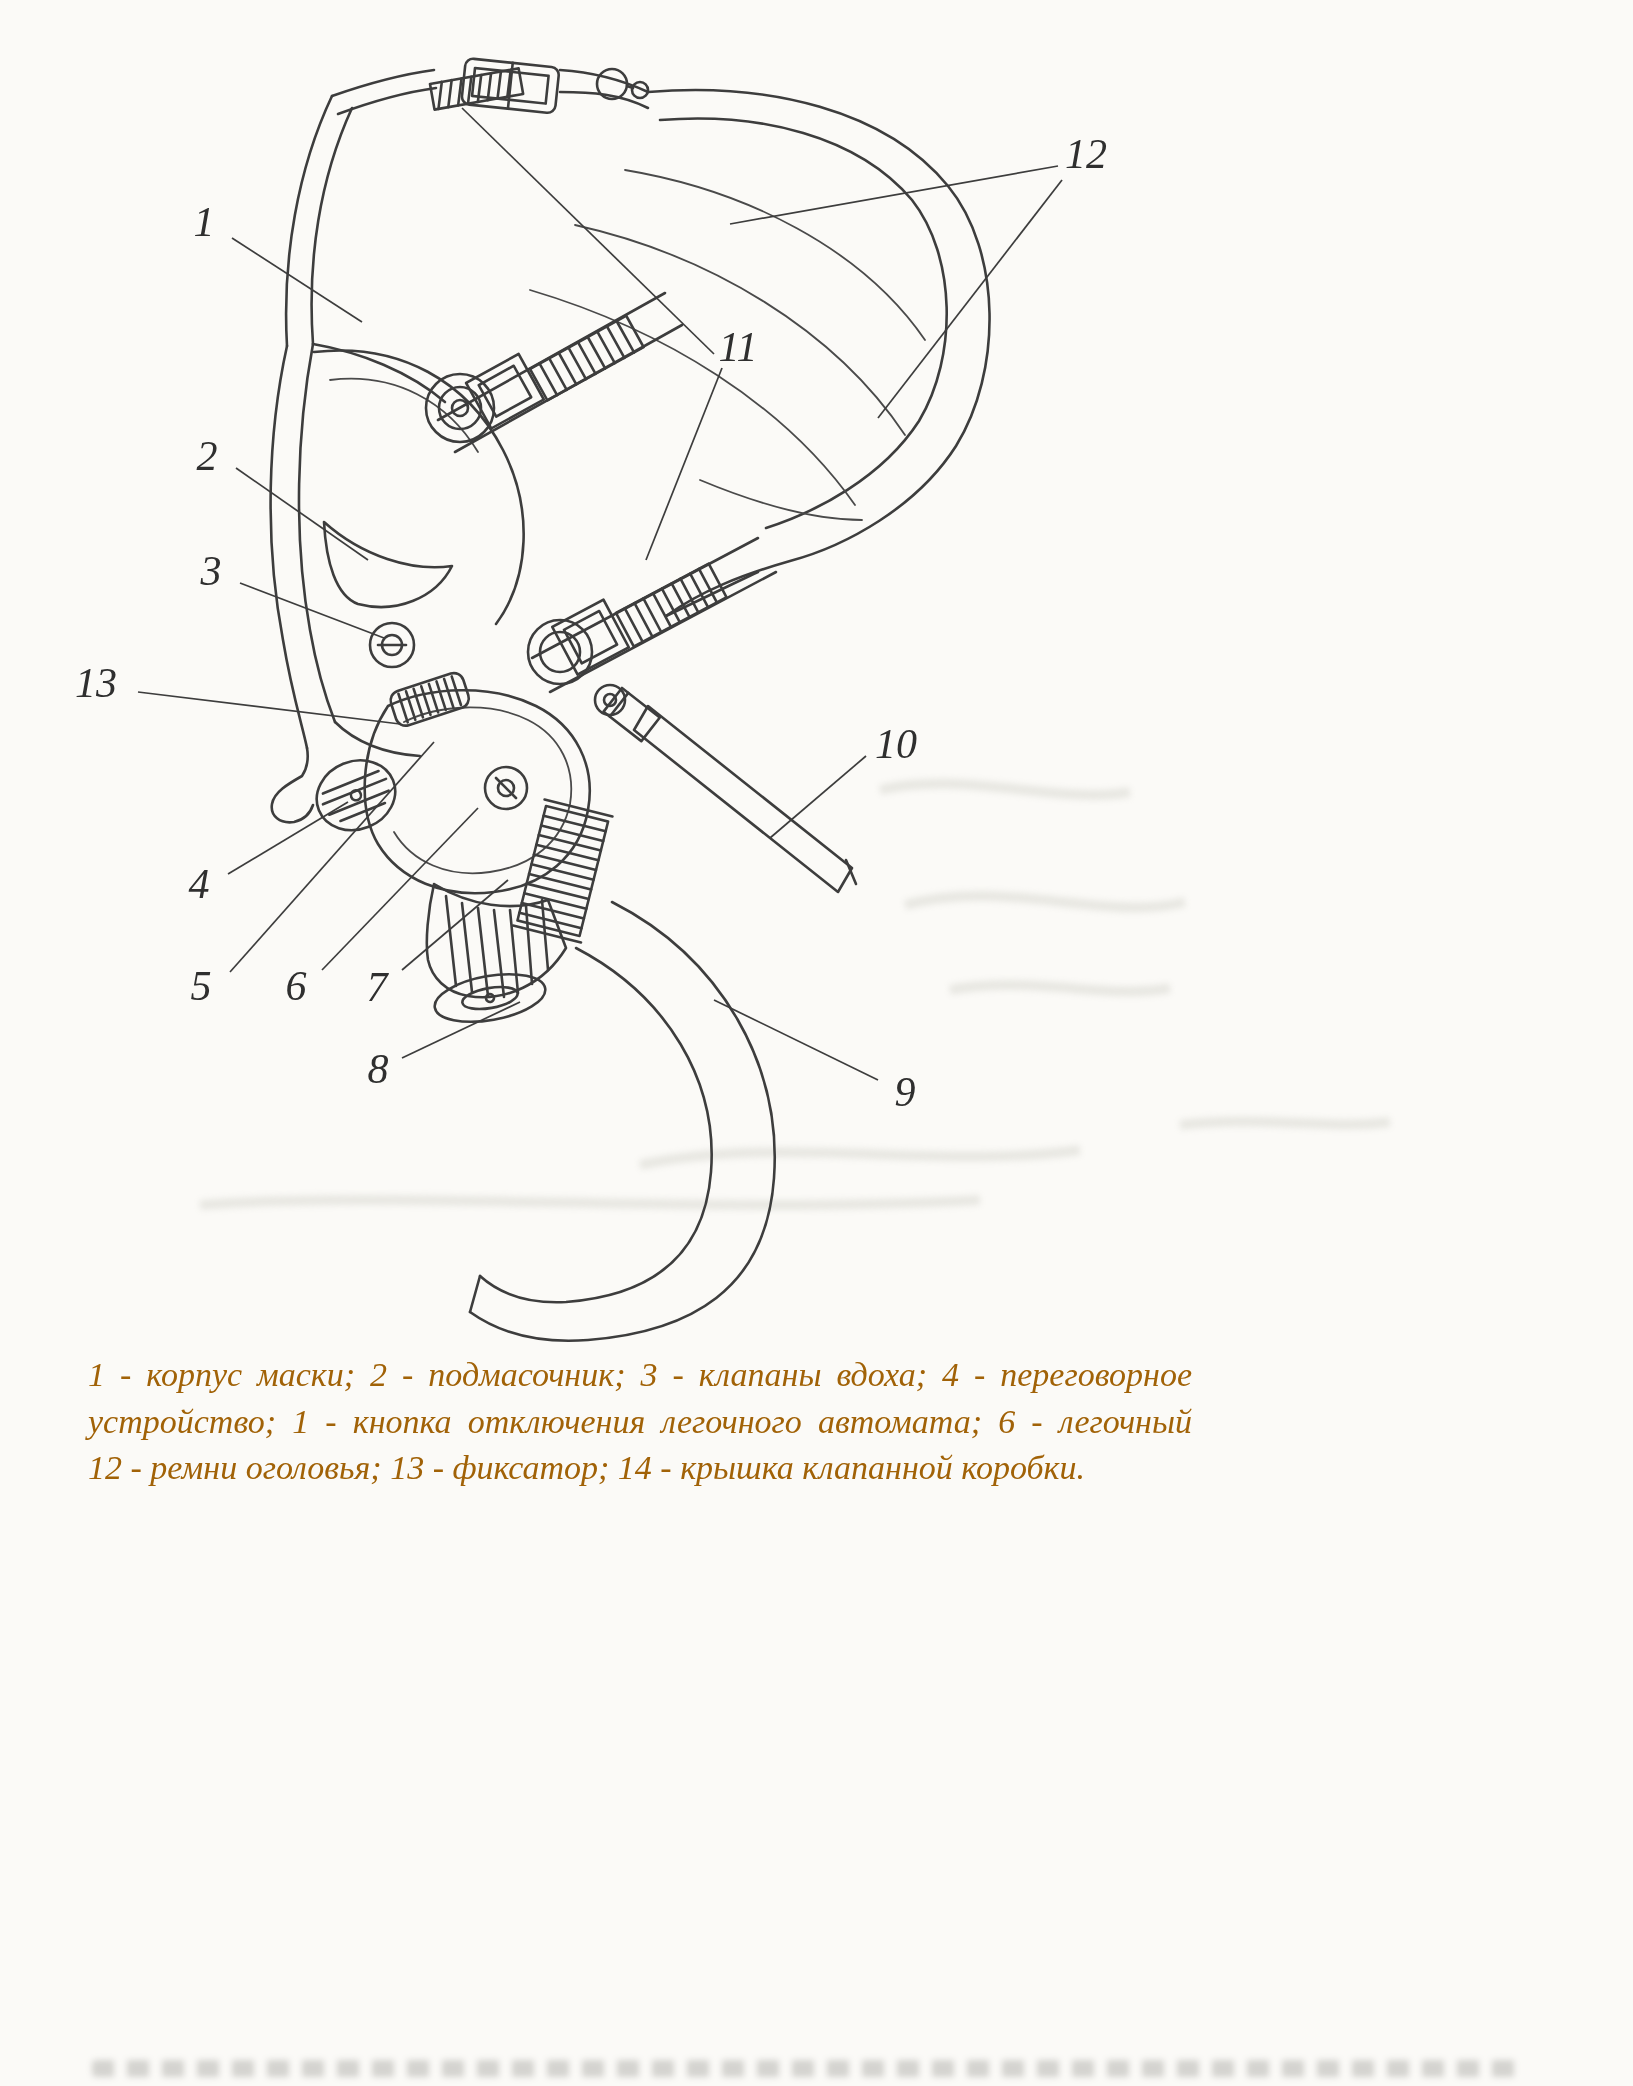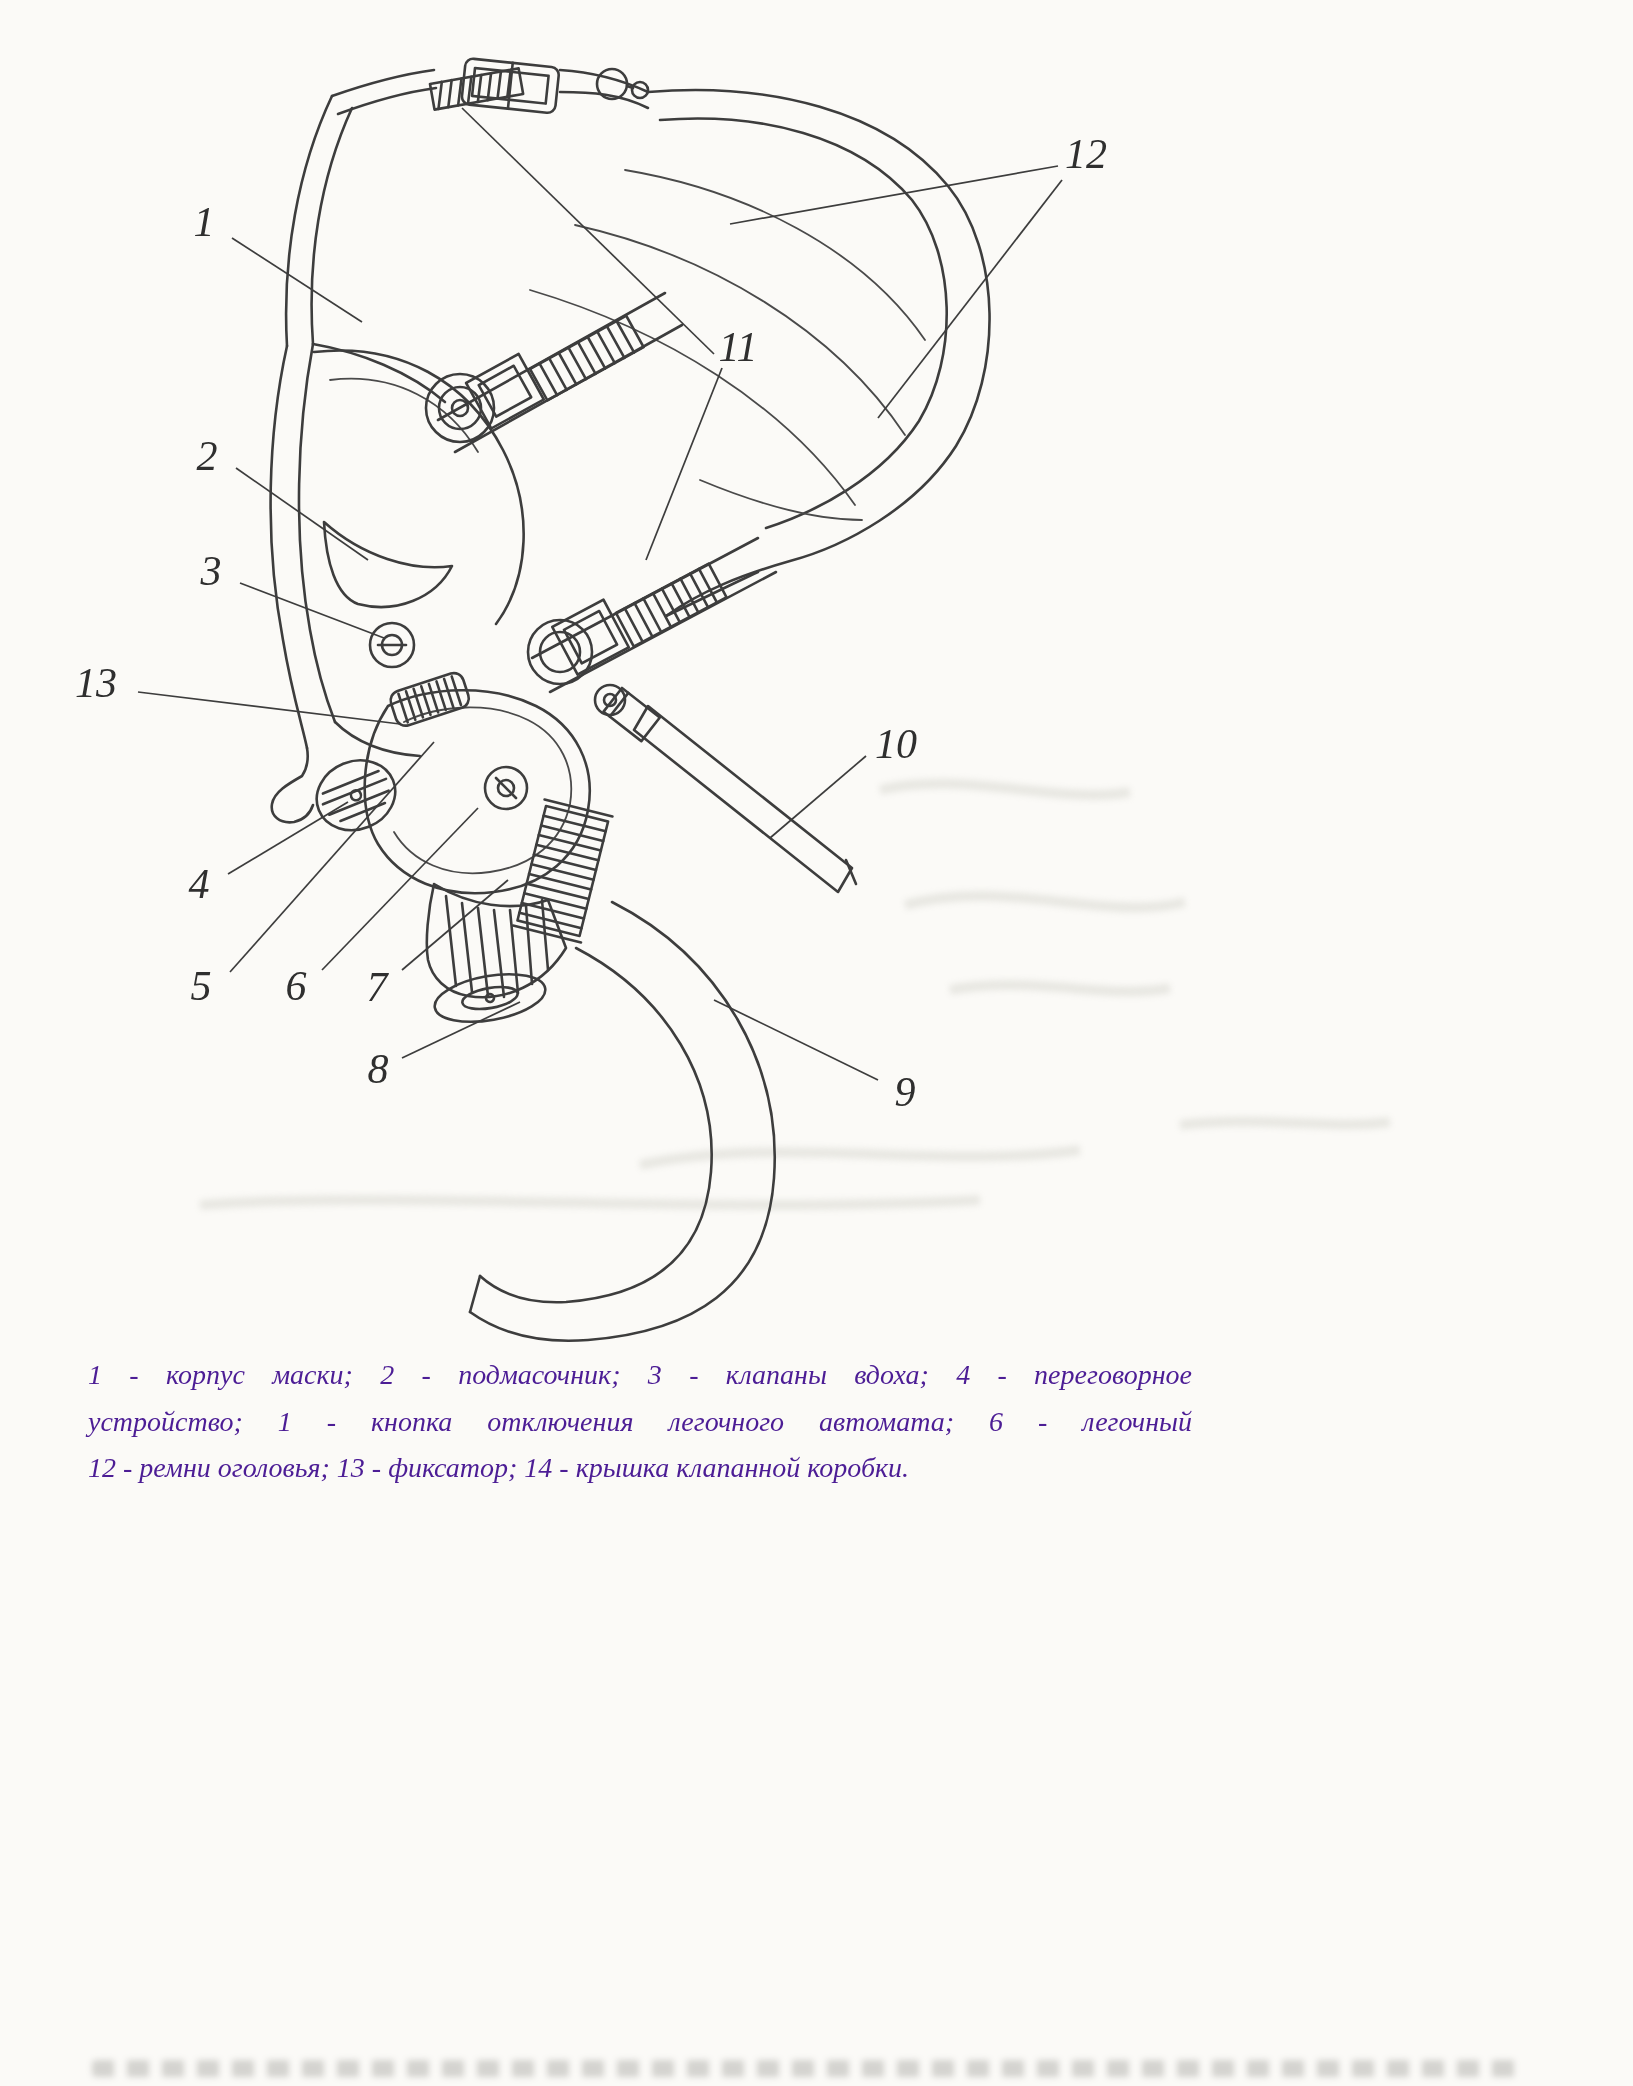--- a/index.html
+++ b/index.html
@@ -17,23 +17,23 @@
   .callout{
     font-family:"Liberation Serif", serif;
     font-style:italic;
     font-size:42px;
     fill:#2f2f2f;
     text-anchor:middle;
   }
   .legend{
     position:absolute;
     left:88px;top:1352px;width:1104px;
-    color:#4c1d95;
+    color:#a16207;
     font-style:italic;
-    font-size:28px;
+    font-size:34px;
     line-height:46.5px;
   }
   .legend-line{
     margin:0;
     text-align:justify;
     text-align-last:justify;
     white-space:nowrap;
   }
   .legend-line.last{
     text-align:right;

